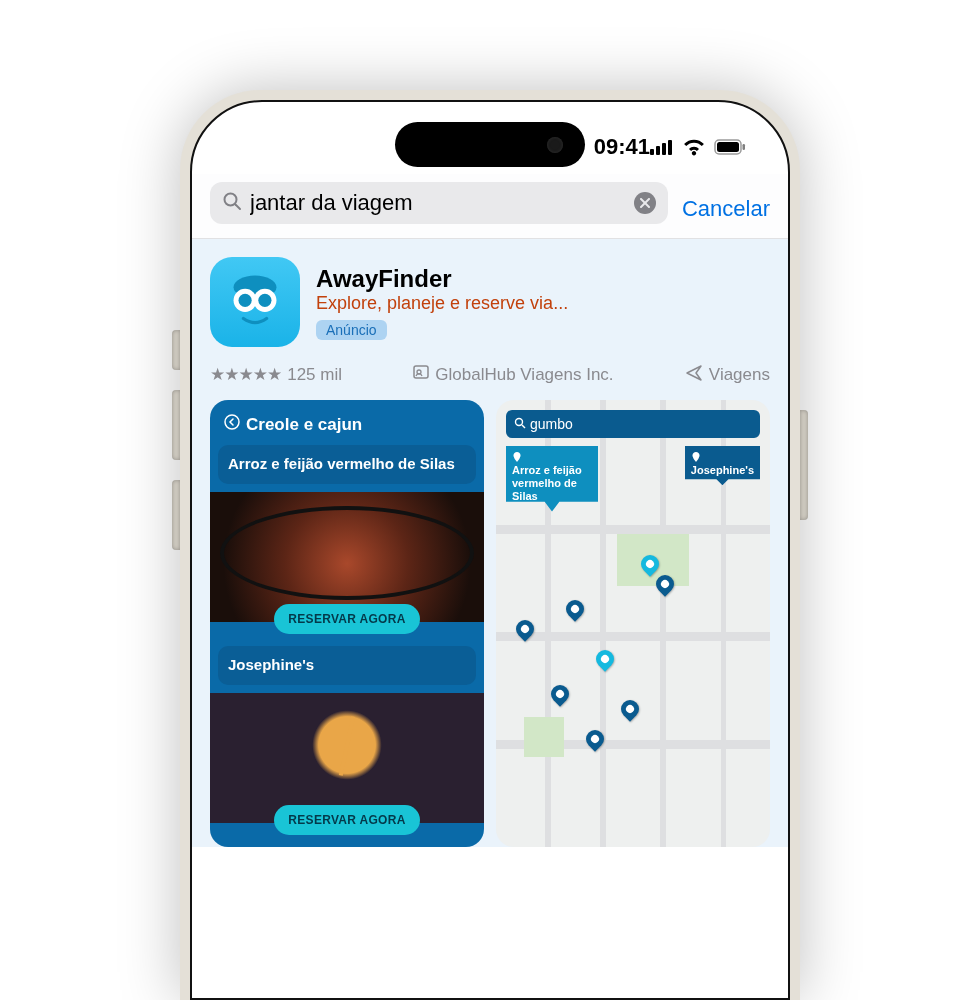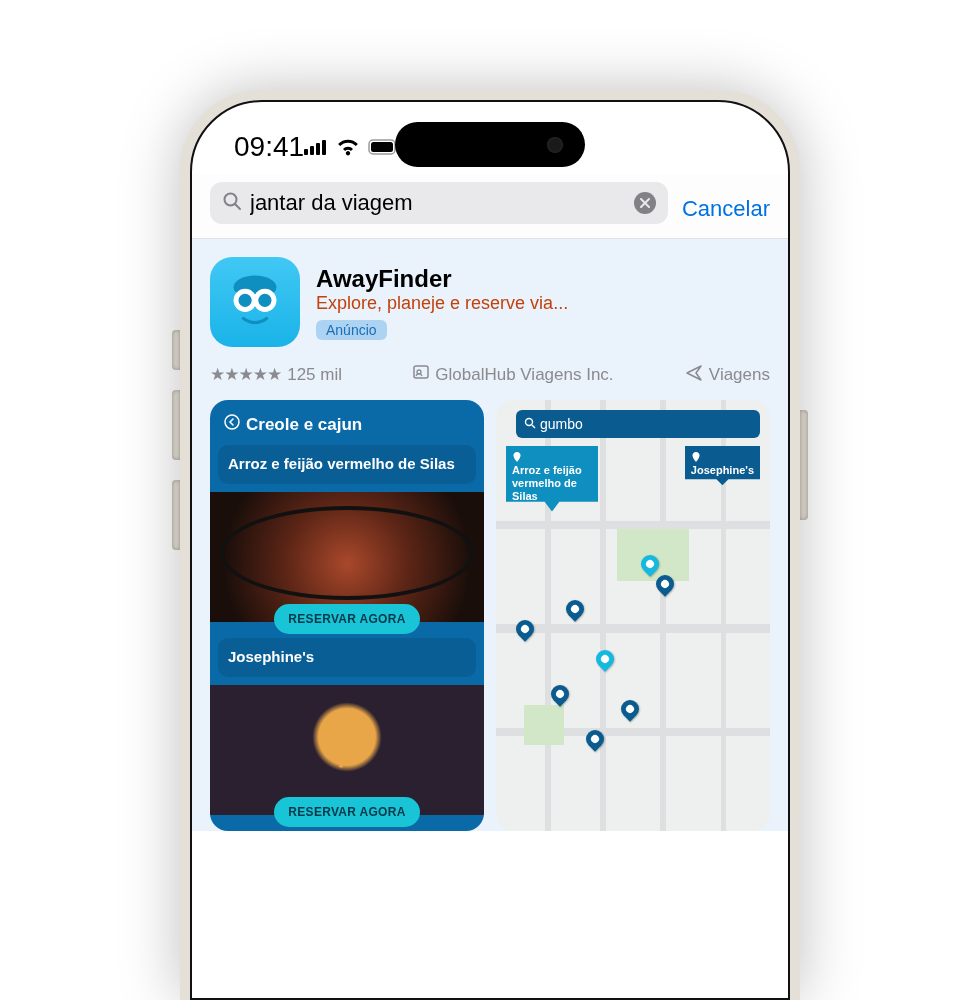--- a/index.html
+++ b/index.html
@@ -50,24 +50,24 @@
   .island::after {
     content: ""; position: absolute; right: 22px; top: 50%; transform: translateY(-50%);
     width: 16px; height: 16px; border-radius: 50%; background: #1a1a1a; box-shadow: inset 0 0 3px #333;
   }
   
   .status-bar {
     position: relative;
     height: 72px;
     display: flex;
     align-items: center;
-    justify-content: flex-start;
+    justify-content: flex-end;
     padding: 18px 42px 0 42px;
-    font-size: 28px;
-    font-weight: 400;
+    font-size: 22px;
+    font-weight: 700;
   }
   .status-right { display: flex; align-items: center; gap: 8px; }
   .signal-icon, .wifi-icon, .battery-icon { display: inline-block; }
   .signal-icon svg, .wifi-icon svg, .battery-icon svg { display: block; }
   
   .search-row {
     display: flex; align-items: center; gap: 14px;
     padding: 8px 18px 14px 18px;
     border-bottom: 1px solid #e1e1e3;
     background: #fdfdfe;
@@ -135,38 +135,38 @@
   }
   .shrimp { background: radial-gradient(circle at 40% 40%, #f29a6f 0%, #d66a3e 30%, #7a3018 70%, #2b140a 100%); position: relative; }
   .shrimp::before { content:""; position:absolute; top:8px; left:30%; width:70px; height:10px; background:#3b7a2f; border-radius:5px; transform:rotate(-10deg);}
   .gumbo { background: radial-gradient(circle at 50% 55%, #a9482b 0%, #5c2516 40%, #1a0e0a 80%); position: relative; }
   .gumbo::before { content:""; position:absolute; inset:14px 10px 22px 10px; border:4px solid #111; border-radius:50%; }
   .cocktail { background: radial-gradient(circle at 50% 40%, #e9a648 0 18%, #2a2030 22% 100%); position:relative; }
   .cocktail::before { content:""; position:absolute; left:50%; top:18%; width:4px; height:60px; background:#e9a648; transform:translateX(-50%) rotate(12deg);}
   .pastry { background: radial-gradient(circle at 50% 60%, #f3e7cf 0 30%, #e3cfa3 40% 55%, #fff 70% 100%); }
   .reserve-pill {
     position: relative; align-self: center;
-    margin: -18px auto 4px auto;
+    margin: -18px auto 12px auto;
     background: #19c4d6; color: #04394a; font-weight: 800; font-size: 12px;
     padding: 8px 14px; border-radius: 20px; letter-spacing: 0.3px;
   }
   .card-sub.small-title { background: #0a5e96; font-size: 15px; }
   .card .section { display:flex; flex-direction:column; }
   
   .map-card {
     flex: 1; border-radius: 18px; overflow: hidden; position: relative;
     background:
       linear-gradient(#d2e7c7,#d2e7c7) 60% 34%/72px 52px no-repeat,
       linear-gradient(#d2e7c7,#d2e7c7) 12% 78%/40px 40px no-repeat,
       linear-gradient(90deg, transparent 0 18%, #dedfe1 18% 20%, transparent 20% 38%, #dedfe1 38% 40%, transparent 40% 60%, #dedfe1 60% 62%, transparent 62% 82%, #dedfe1 82% 84%, transparent 84% 100%),
       linear-gradient(0deg, transparent 0 22%, #dedfe1 22% 24%, transparent 24% 46%, #dedfe1 46% 48%, transparent 48% 70%, #dedfe1 70% 72%, transparent 72% 100%),
       #eef0ef;
   }
   .map-search {
-    position: absolute; top: 10px; left: 20px; right: 10px;
+    position: absolute; top: 10px; left: 10px; right: 10px;
     background: #0a5b8f; color: #fff; border-radius: 6px;
     padding: 6px 8px; font-size: 14px; display: flex; align-items: center; gap: 4px;
   }
   .map-label {
     position: absolute; background: #0e8fbf; color: #fff; font-size: 11px; line-height: 1.2;
     padding: 6px 6px 8px 6px; font-weight: 700; max-width: 92px;
     clip-path: polygon(0 0,100% 0,100% 85%,58% 85%,50% 100%,42% 85%,0 85%);
   }
   .map-label.l1 { top: 46px; left: 10px; }
   .map-label.l2 { top: 46px; right: 10px; background:#0a5b8f; }

